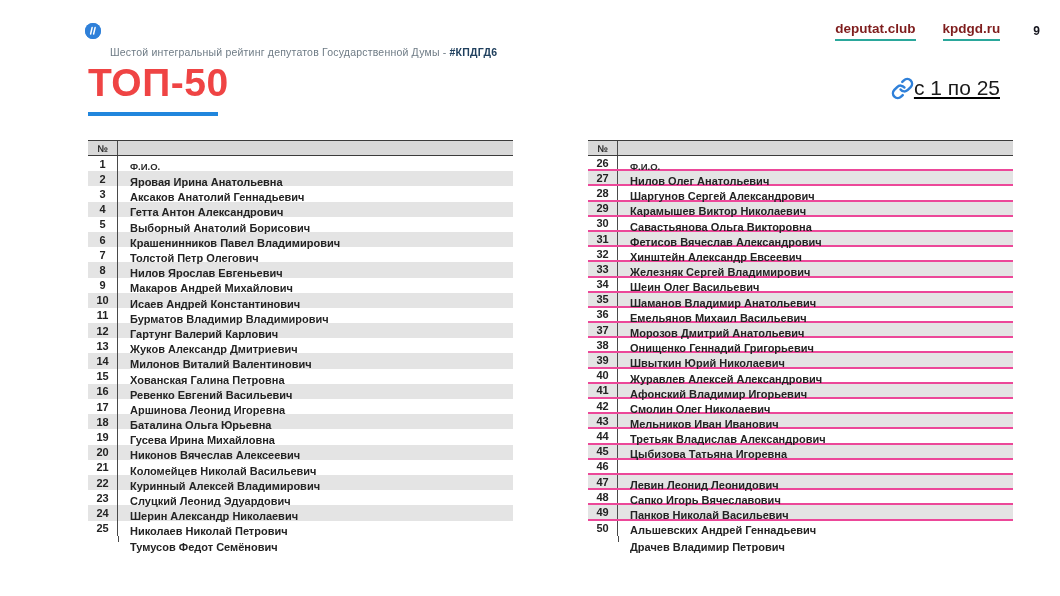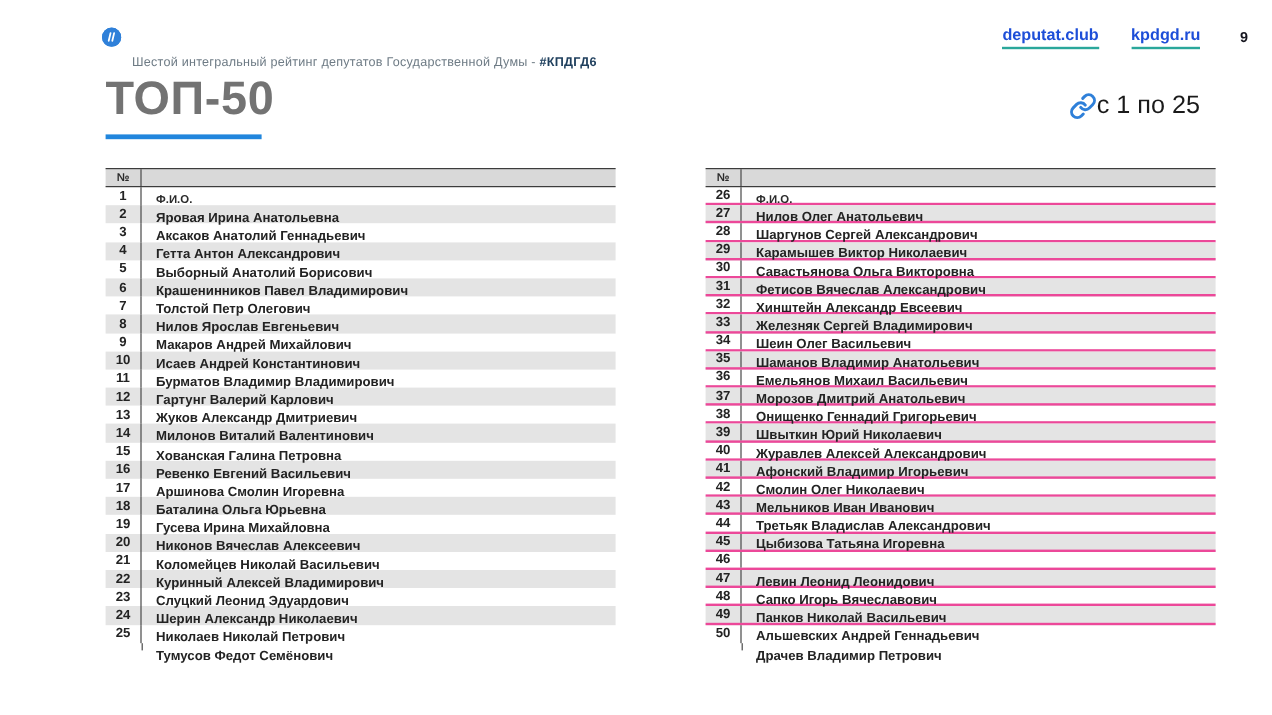--- a/index.html
+++ b/index.html
@@ -15,32 +15,32 @@
     display:flex; align-items:center;
   }
   .logo {
     width:16px; height:16px; border-radius:50%; background:#2f80d9;
     display:inline-flex; align-items:center; justify-content:center; flex-shrink:0;
   }
   .subtitle { margin-left:9px; font-size:10.5px; color:#6e7b85; letter-spacing:0.2px;margin-top:41px; }
   .subtitle b { color:#20405e; font-weight:bold; }
   .topbar-right { margin-left:auto; display:flex; align-items:center; gap:27px; }
   .toplink {
-    font-size:13.5px; font-weight:bold; color:#1d4ed8; text-decoration:none;
+    font-size:13.5px; font-weight:bold; color:#7f1d1d; text-decoration:none;
     border-bottom:2.5px solid #2aa79b; padding-bottom:3px; cursor:pointer;
   }
   .pagenum { font-size:12px; font-weight:bold; color:#15151e; margin-left:6px; }
 
   
   .title-block { position:absolute; left:88px; top:62px; }
-  .page-title { font-size:39px; font-weight:800; color:#737373; letter-spacing:0.5px; line-height:1.1; }
+  .page-title { font-size:39px; font-weight:800; color:#ef4444; letter-spacing:0.5px; line-height:1.1; }
   .title-underline { width:130px; height:4px; background:#2186dd; margin-top:7px; }
 
   .range-block {
-    position:absolute; right:60px; top:76px; display:flex; align-items:center; 
+    position:absolute; right:60px; top:76px; display:flex; align-items:center; text-decoration:underline;
   }
   .range-label { font-size:21px; color:#1a1a1a; }
 
   
   .tables { position:absolute; left:88px; top:140px; display:flex; gap:75px; }
   .tbl { width:425px; position:relative; }
   .tbl-header {
     display:flex; align-items:center; height:16px; background:#d9d9d9;
     border-top:1.5px solid #3c3c3c; border-bottom:1.5px solid #3c3c3c;
     font-size:9.5px; font-weight:bold; color:#2b2b2b;
@@ -176,21 +176,21 @@
             <span class="cell-name">Хованская Галина Петровна</span>
           </div>
 
           <div class="trow">
             <span class="cell-num">15</span>
             <span class="cell-name">Ревенко Евгений Васильевич</span>
           </div>
 
           <div class="trow">
             <span class="cell-num">16</span>
-            <span class="cell-name">Аршинова Смолин Игоревна</span>
+            <span class="cell-name">Аршинова Леонид Игоревна</span>
           </div>
 
           <div class="trow">
             <span class="cell-num">17</span>
             <span class="cell-name">Баталина Ольга Юрьевна</span>
           </div>
 
           <div class="trow">
             <span class="cell-num">18</span>
             <span class="cell-name">Гусева Ирина Михайловна</span>

